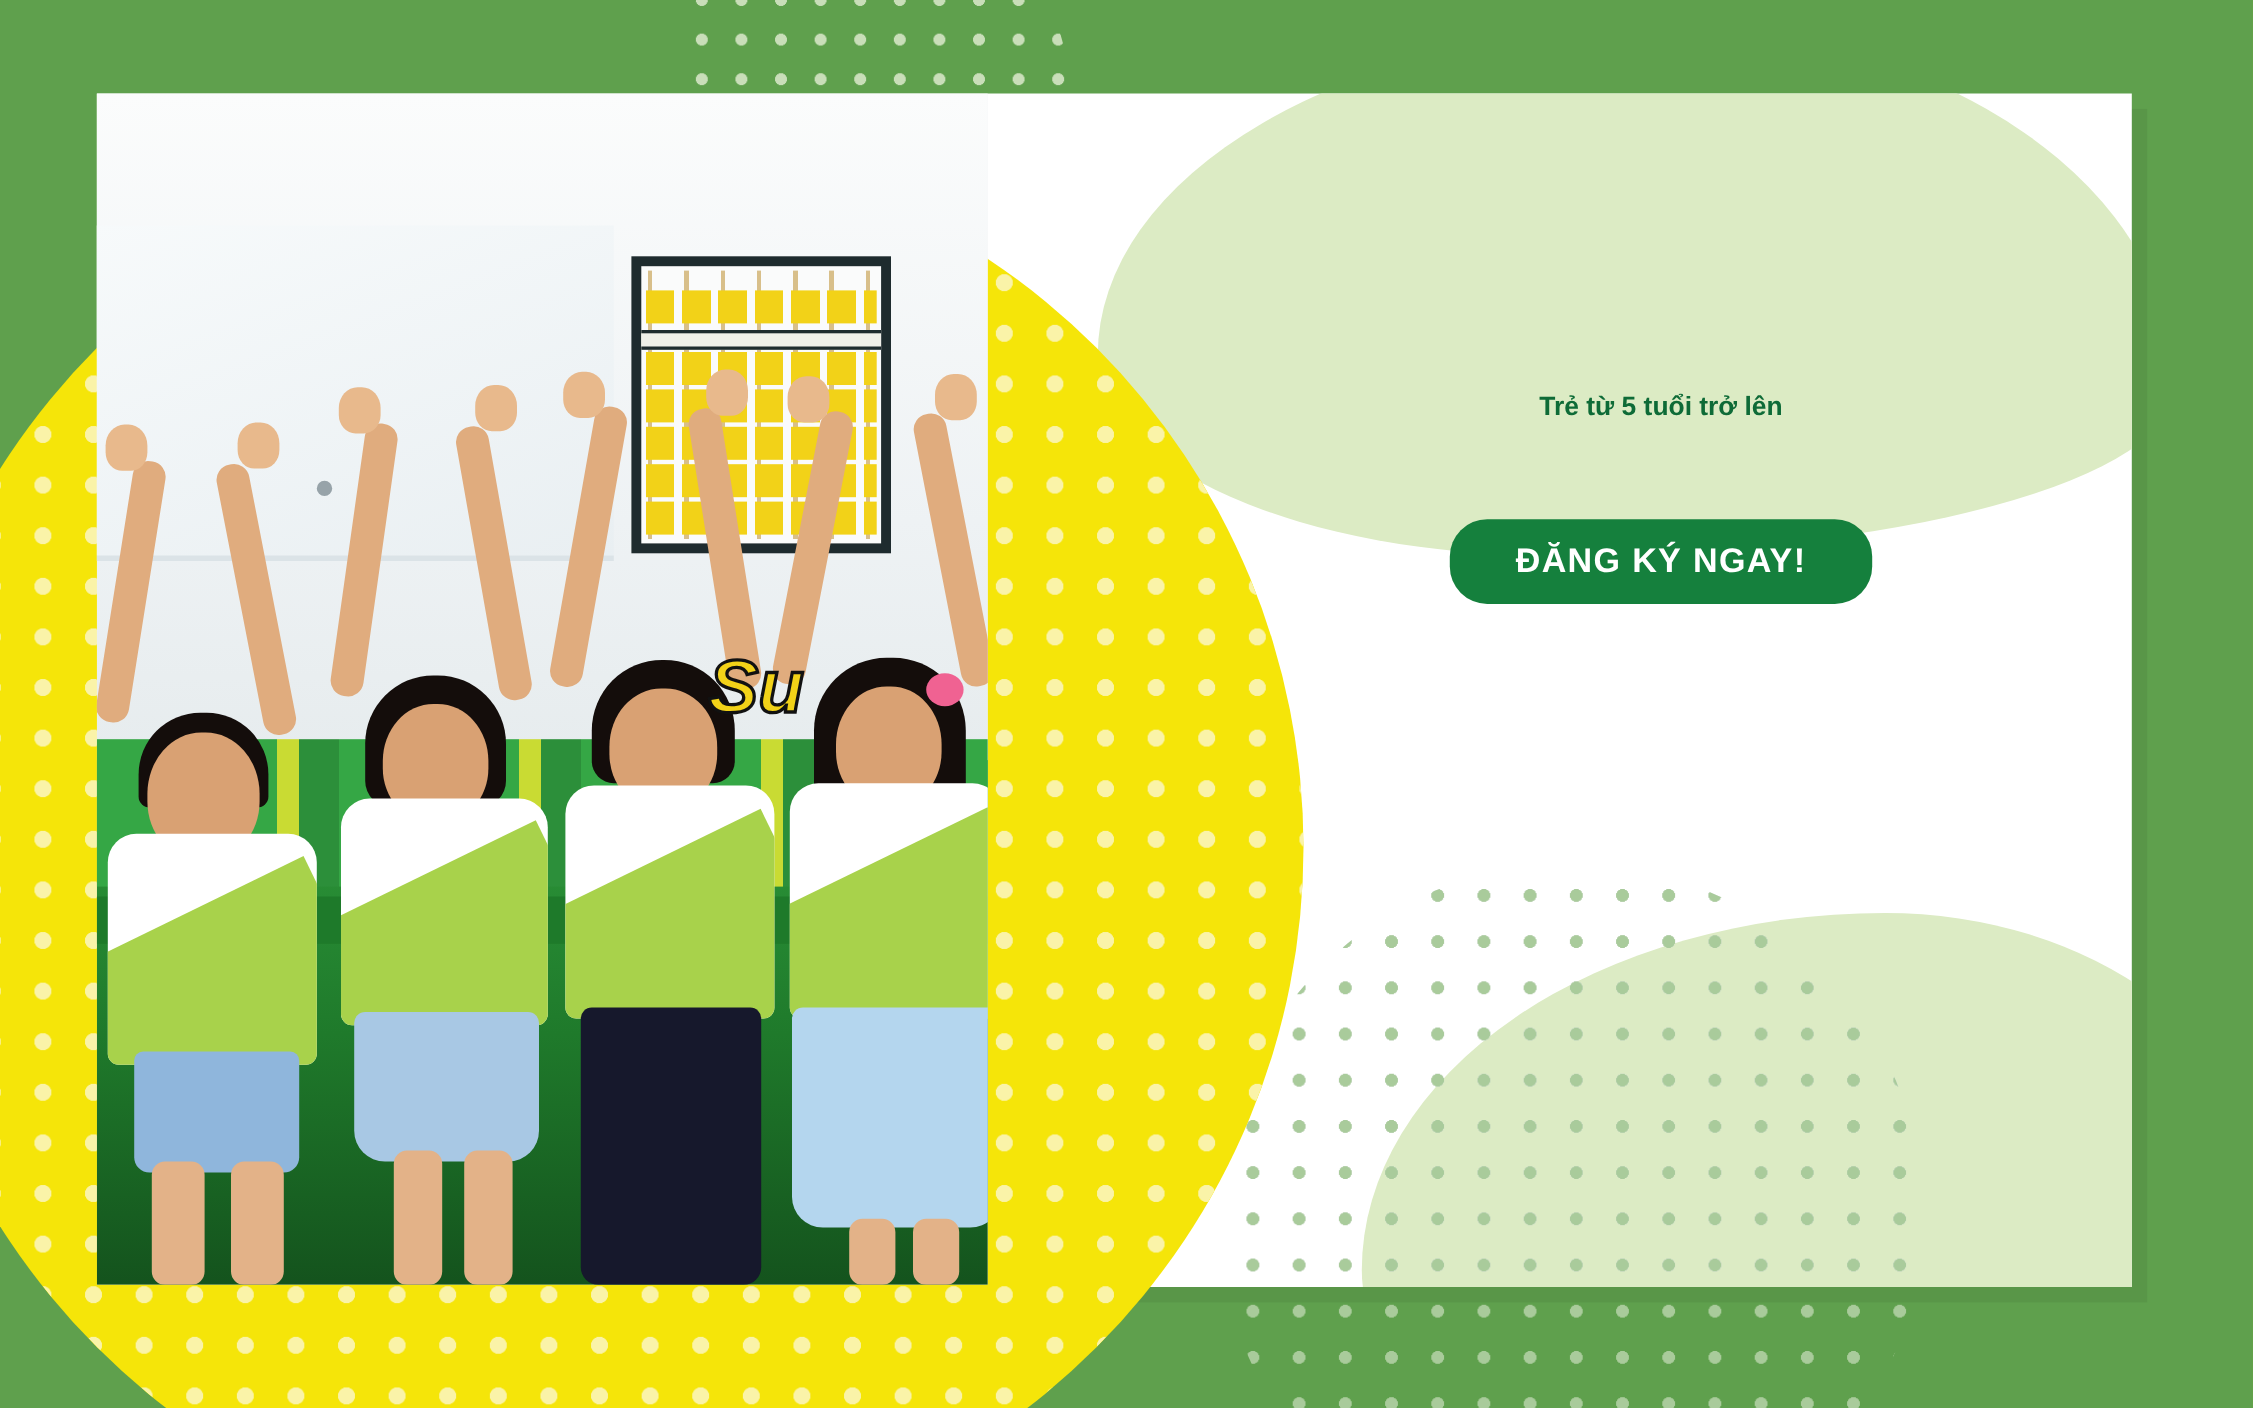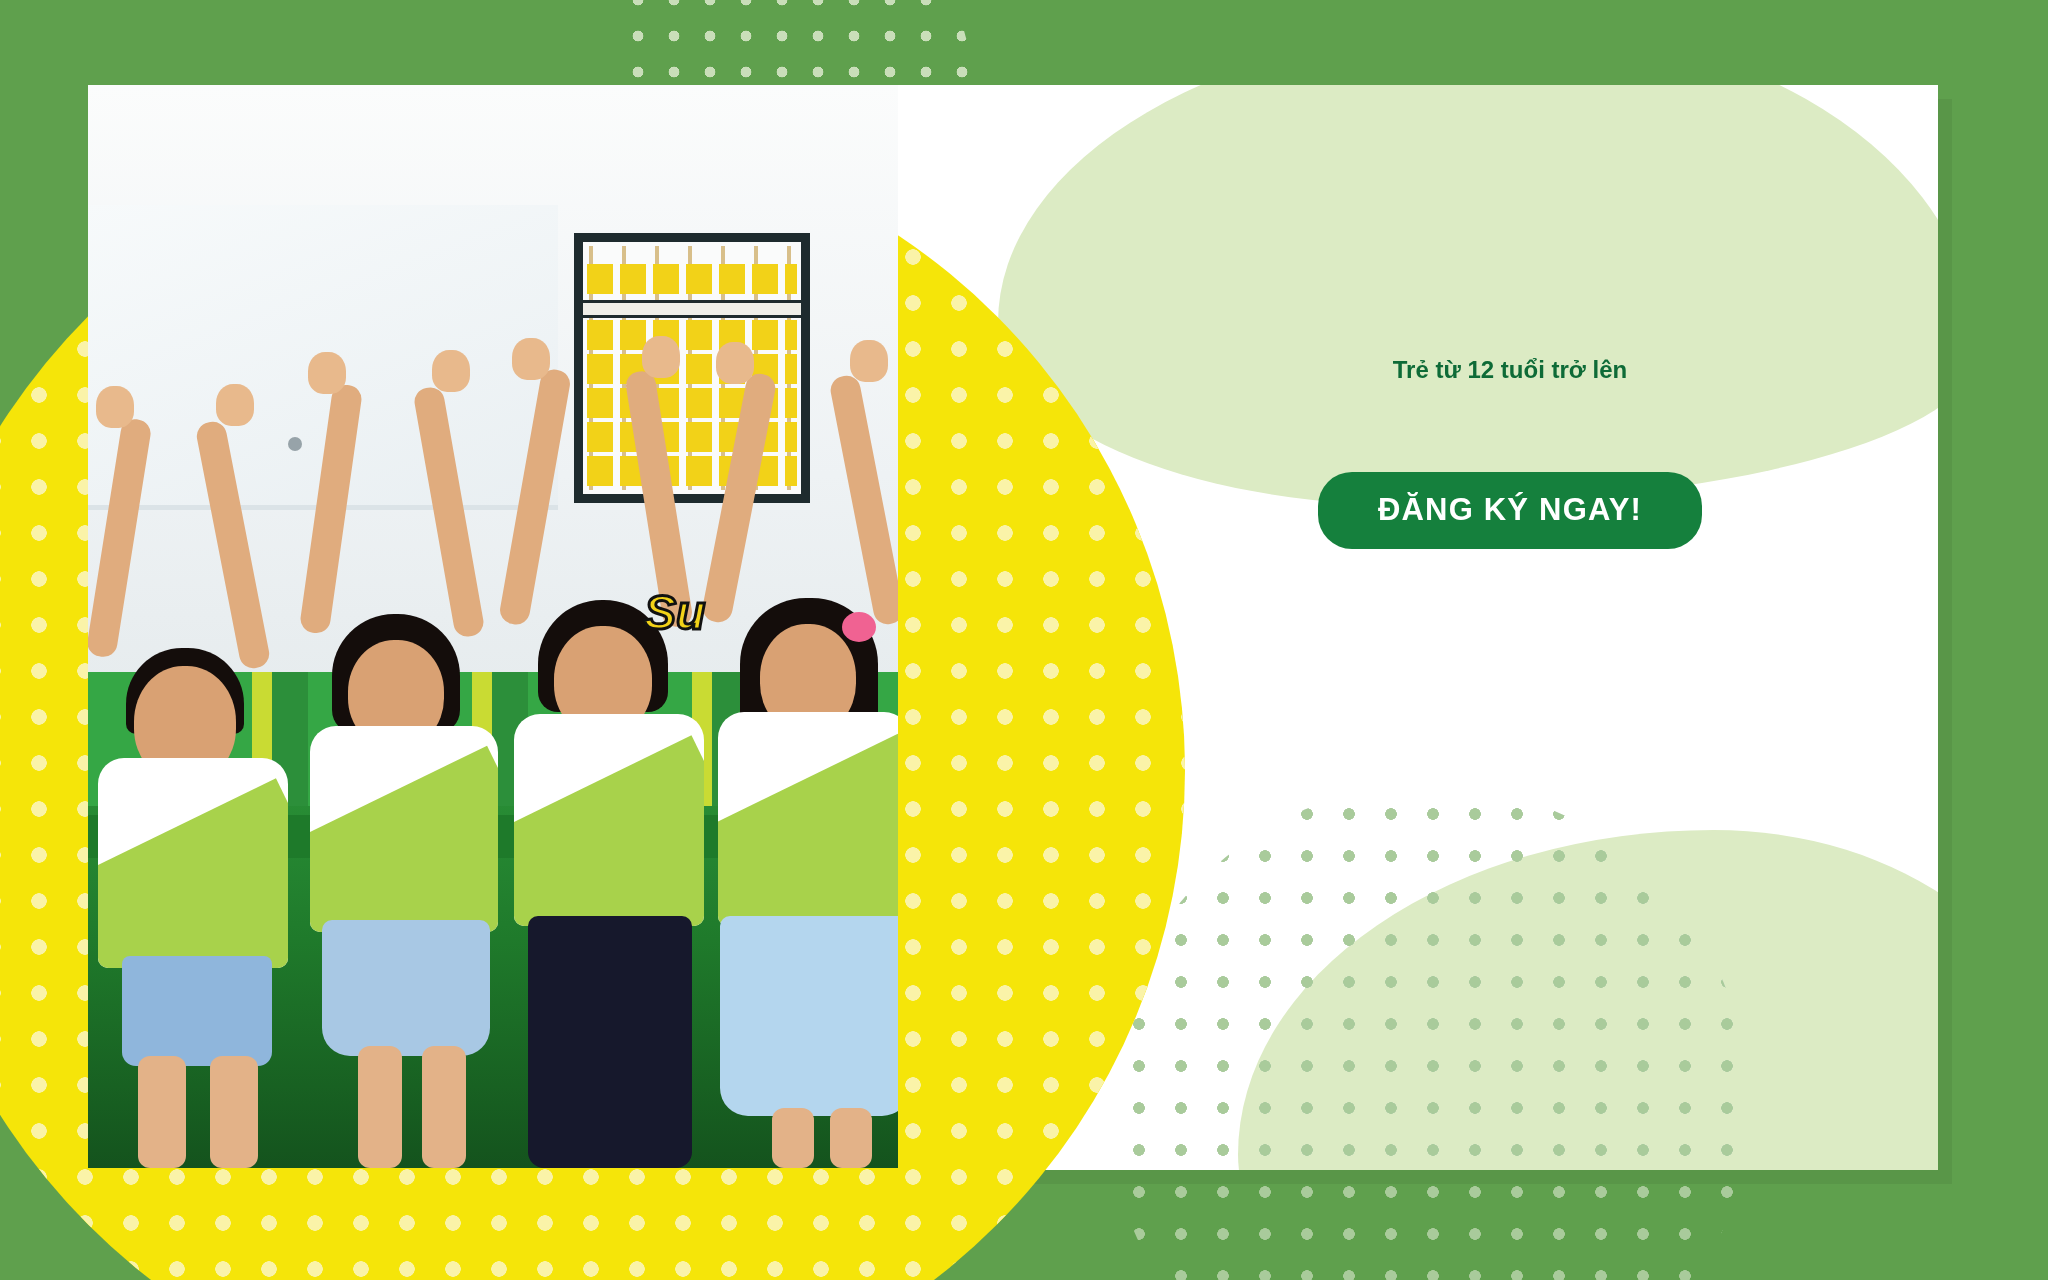--- a/index.html
+++ b/index.html
@@ -119,21 +119,21 @@
   .shirt:after{content:"";position:absolute;left:-22%;top:34%;width:150%;height:110%;
         background:#A8D24B;transform:rotate(-26deg);}
   .arm{position:absolute;background:#E0AC7E;border-radius:14px;}
   .hand{position:absolute;width:38px;height:42px;border-radius:45% 45% 40% 40%;background:#E8B98C;}
   .leg{position:absolute;background:#E3B288;border-radius:12px;}
   .shorts{position:absolute;background:#8FB6DC;border-radius:8px 8px 14px 14px;}
   .skirt{position:absolute;background:#A8C8E4;border-radius:10px 10px 28px 28px;}
   .pants{position:absolute;background:#16182C;border-radius:10px 10px 16px 16px;}
 
   
-  .su-mark{position:absolute;left:556px;top:500px;font-size:48px;font-weight:bold;
+  .su-mark{position:absolute;left:556px;top:500px;font-size:68px;font-weight:bold;
         color:#F2D218;-webkit-text-stroke:3px #111;font-style:italic;}
 
   
   .panel{position:absolute;left:1140px;top:330px;width:740px;text-align:center;}
   .headline{
     font-size:82px;font-weight:bold;letter-spacing:1px;color:#0E6B37;
     line-height:1.02;margin:0;white-space:nowrap;
   }
   .subline{
     font-size:31px;font-weight:bold;letter-spacing:0.6px;color:#0E6B37;
@@ -157,21 +157,21 @@
 
   <div class="bg-green"></div>
   <div class="topdots"></div>
 
   <div class="card">
     <div class="blob-tr"></div>
     <div class="blob-br"></div>
     <div class="dots-grey"></div>
 
     <div class="panel" style="left:1052px;top:245px;">
-      <p class="ageline">Trẻ từ 12 tuổi trở lên</p>
+      <p class="ageline">Trẻ từ 5 tuổi trở lên</p>
       <button class="cta">ĐĂNG KÝ NGAY!</button>
     </div>
   </div>
 
   <div class="dots-green-below"></div>
 
   <div class="yellow-disc"></div>
   <div class="yellow-dots"></div>
 
   <div class="photo-wrap">

